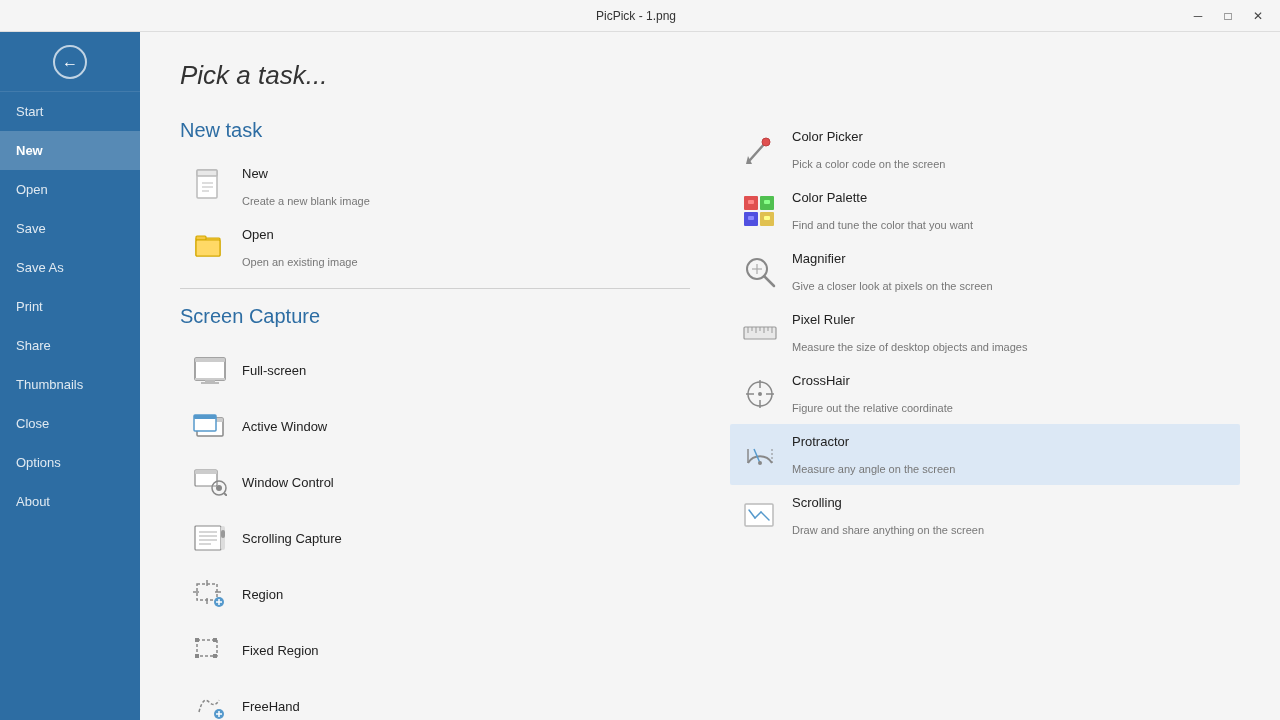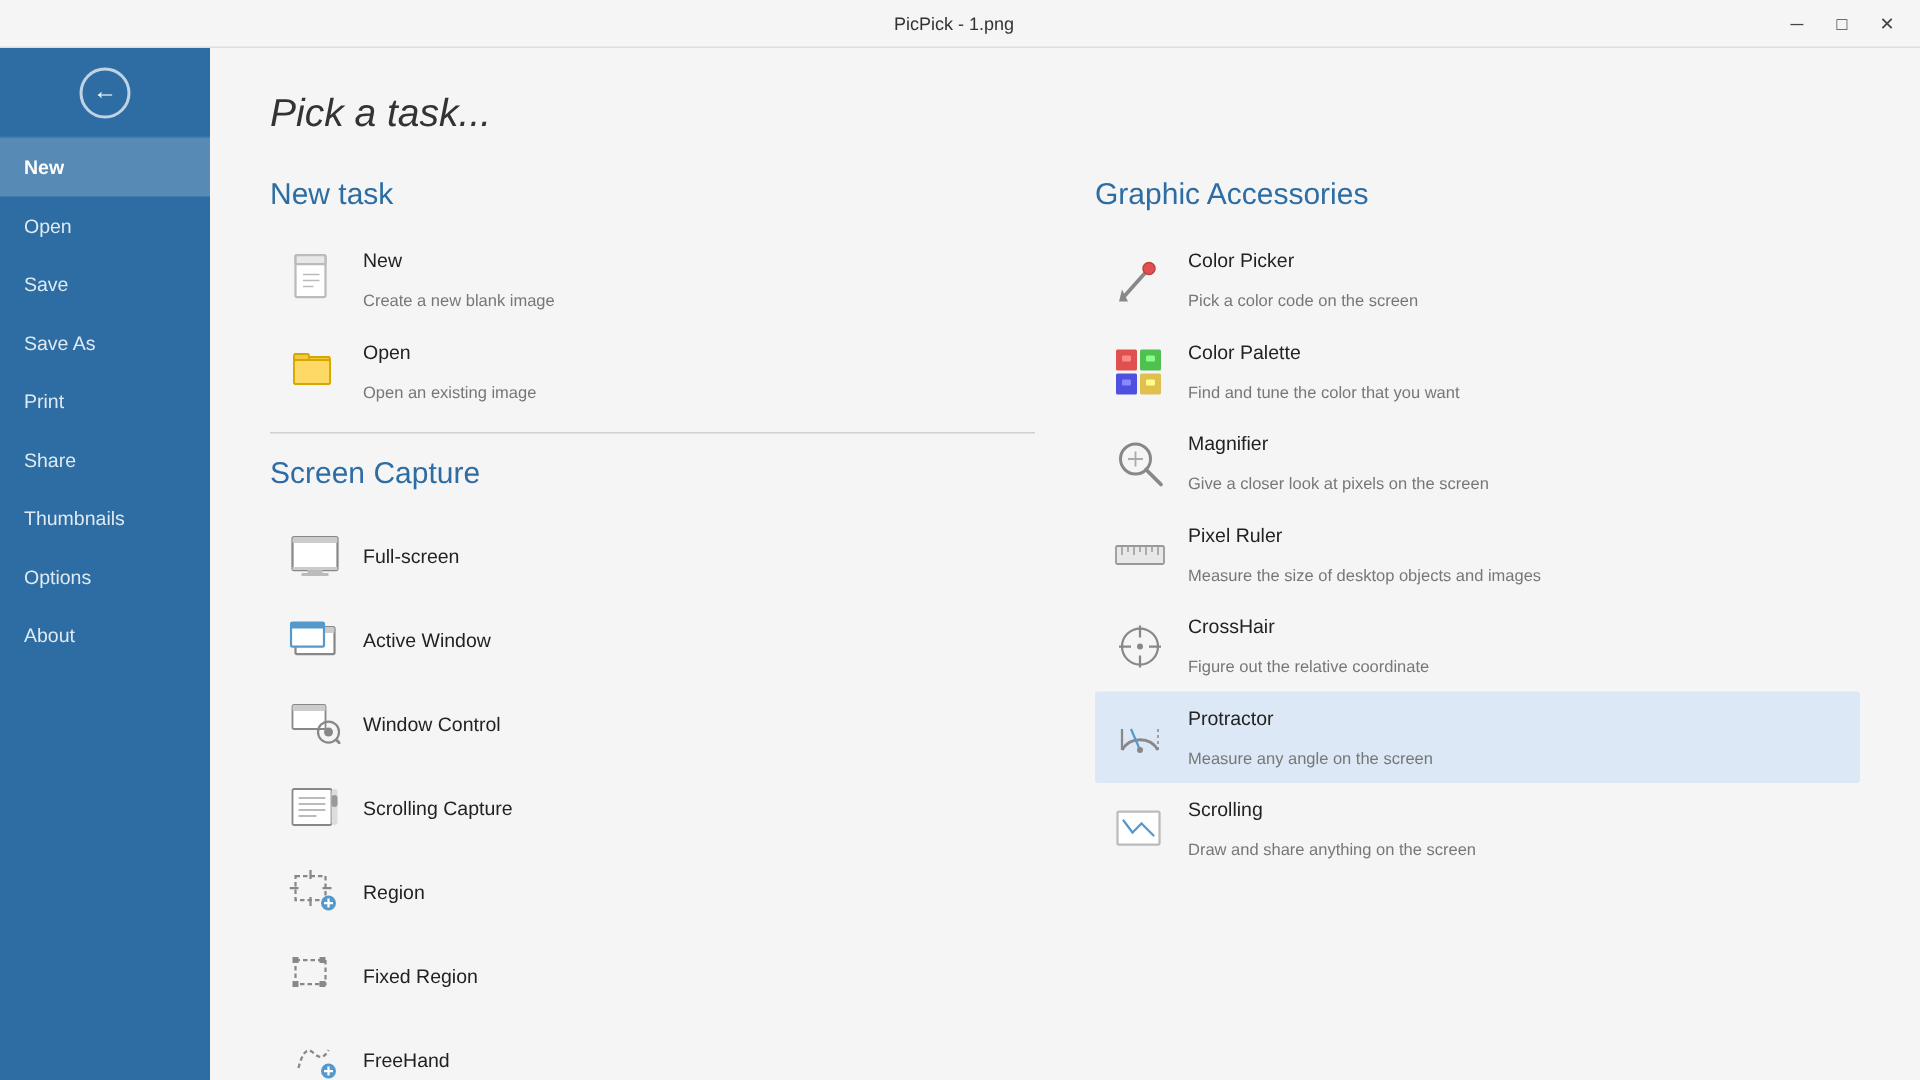--- a/index.html
+++ b/index.html
@@ -177,27 +177,29 @@
   </div>
 </div>
 
 <div class="app-body">
 
   <div class="sidebar">
     <div class="sidebar-back">
       <div class="back-circle">←</div>
     </div>
 
+  <div class="sidebar-item">Start</div>
       <div class="sidebar-item active">New</div>
       <div class="sidebar-item">Open</div>
       <div class="sidebar-item">Save</div>
       <div class="sidebar-item">Save As</div>
       <div class="sidebar-item">Print</div>
       <div class="sidebar-item">Share</div>
       <div class="sidebar-item">Thumbnails</div>
+      <div class="sidebar-item">Close</div>
       <div class="sidebar-item">Options</div>
       <div class="sidebar-item">About</div>
     </div>
 
   <div class="content">
     <div class="page-title">Pick a task...</div>
 
     <div class="tasks-grid">
 
       <div class="tasks-column">
@@ -348,21 +350,20 @@
 
         <div class="task-item">
           
           
         </div>
 
       </div>
 
       <div class="tasks-column">
 
-        <div class="section-title">Graphic Accessories</div>
 
         <div class="task-item">
           <div class="task-icon">
             <svg width="32" height="32" viewBox="0 0 32 32">
               <line x1="6" y1="26" x2="22" y2="8" stroke="#888" stroke-width="2.5" stroke-linecap="round"></line>
               <circle cx="22" cy="8" r="4" fill="#e05050" stroke="#c04040" stroke-width="1"></circle>
               <polygon points="4,22 8,30 2,30" fill="#888"></polygon>
             </svg>
           </div>
           <div class="task-text-group">

